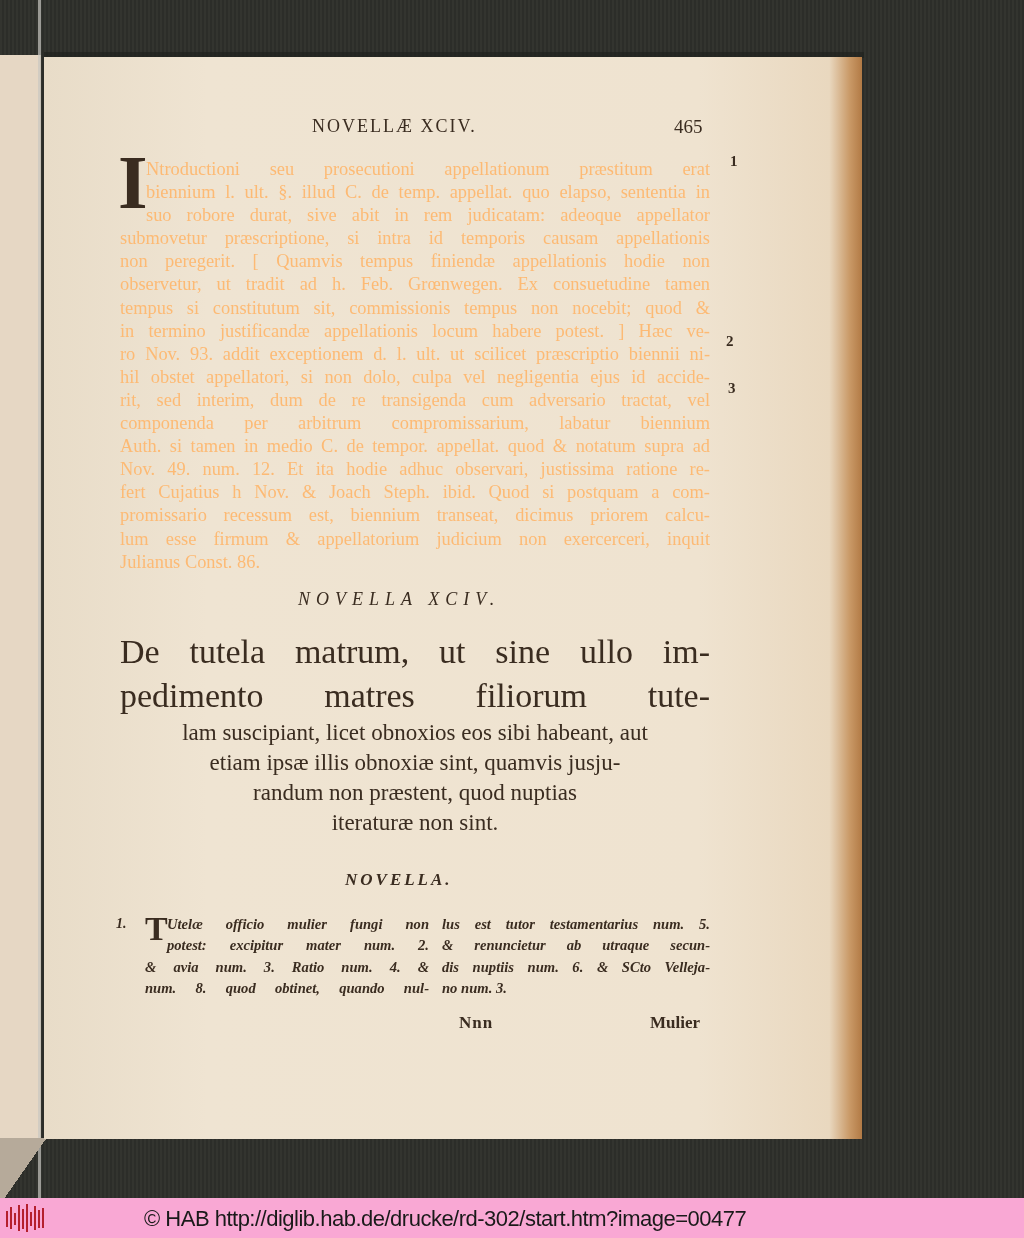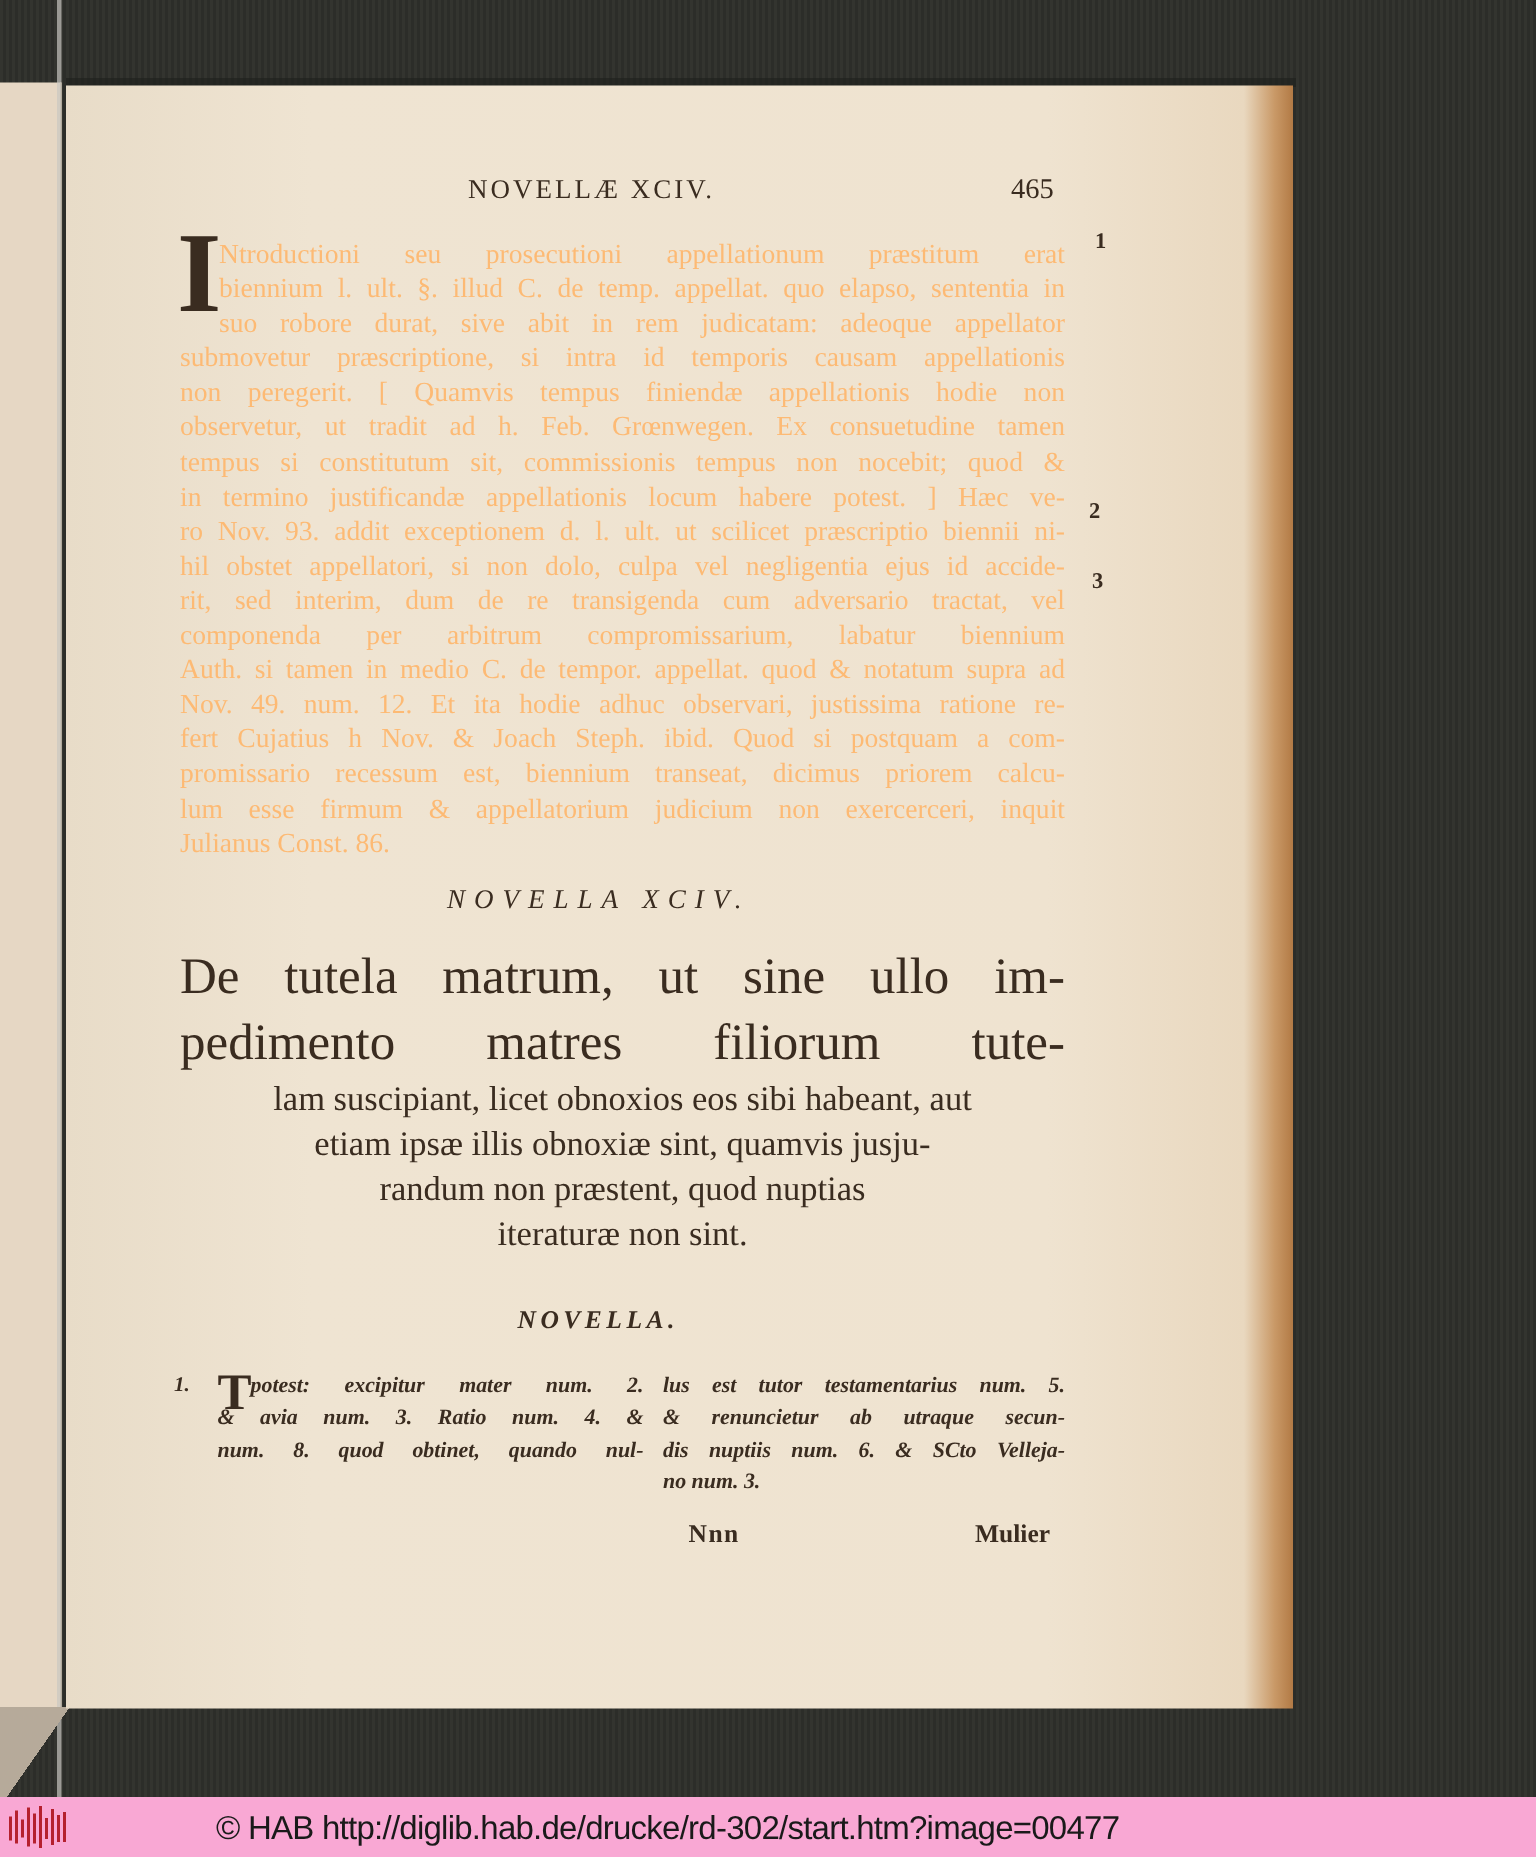--- a/index.html
+++ b/index.html
@@ -104,20 +104,21 @@
   <span class="med">etiam ipsæ illis obnoxiæ sint, quamvis jusju-</span>
   <span class="med">randum non præstent, quod nuptias</span>
   <span class="med">iteraturæ non sint.</span>
 </div>
 
 <div class="summaria-head">NOVELLA.</div>
 
 <div class="sum-num">1.</div>
 <div class="sum-cap">T</div>
 <div class="sum-col left">
+  <span class="line" style="padding-left:22px">Utelæ officio mulier fungi non</span>
   <span class="line" style="padding-left:22px">potest: excipitur mater num. 2.</span>
   <span class="line">&amp; avia num. 3.   Ratio num. 4. &amp;</span>
   <span class="line">num. 8. quod obtinet, quando nul-</span>
 </div>
 <div class="sum-col right">
   <span class="line">lus est tutor testamentarius num. 5.</span>
   <span class="line">&amp; renuncietur ab utraque secun-</span>
   <span class="line">dis nuptiis num. 6. &amp; SCto Velleja-</span>
   <span class="line last">no num. 3.</span>
 </div>

